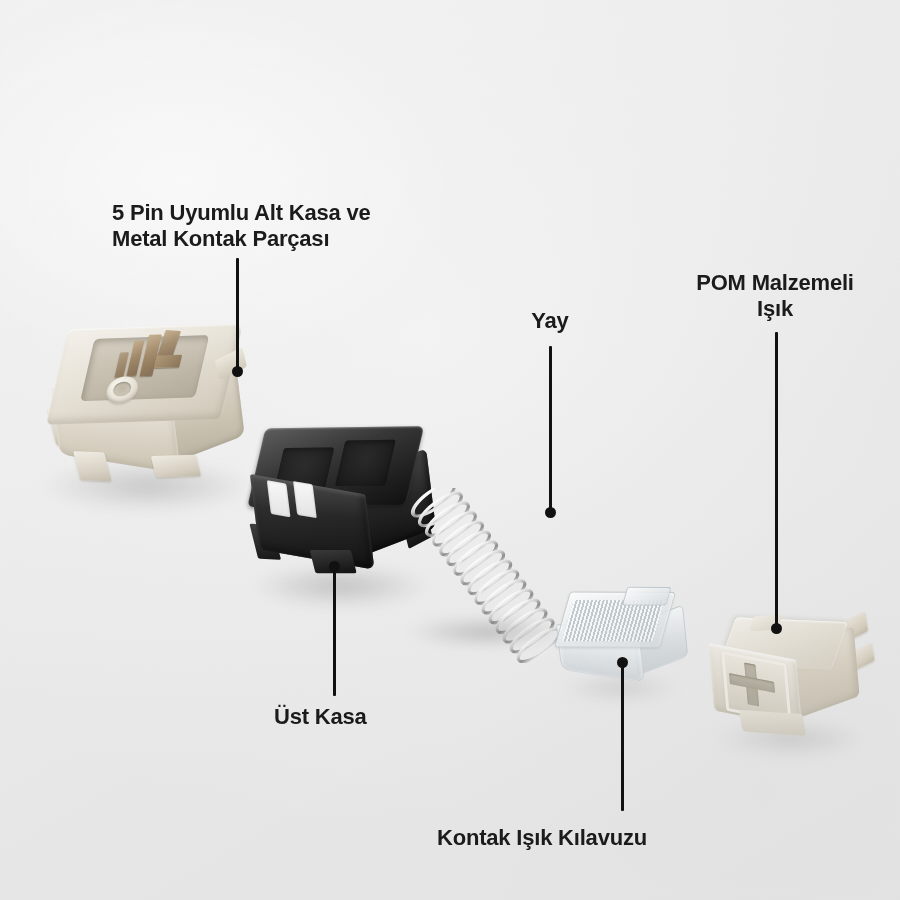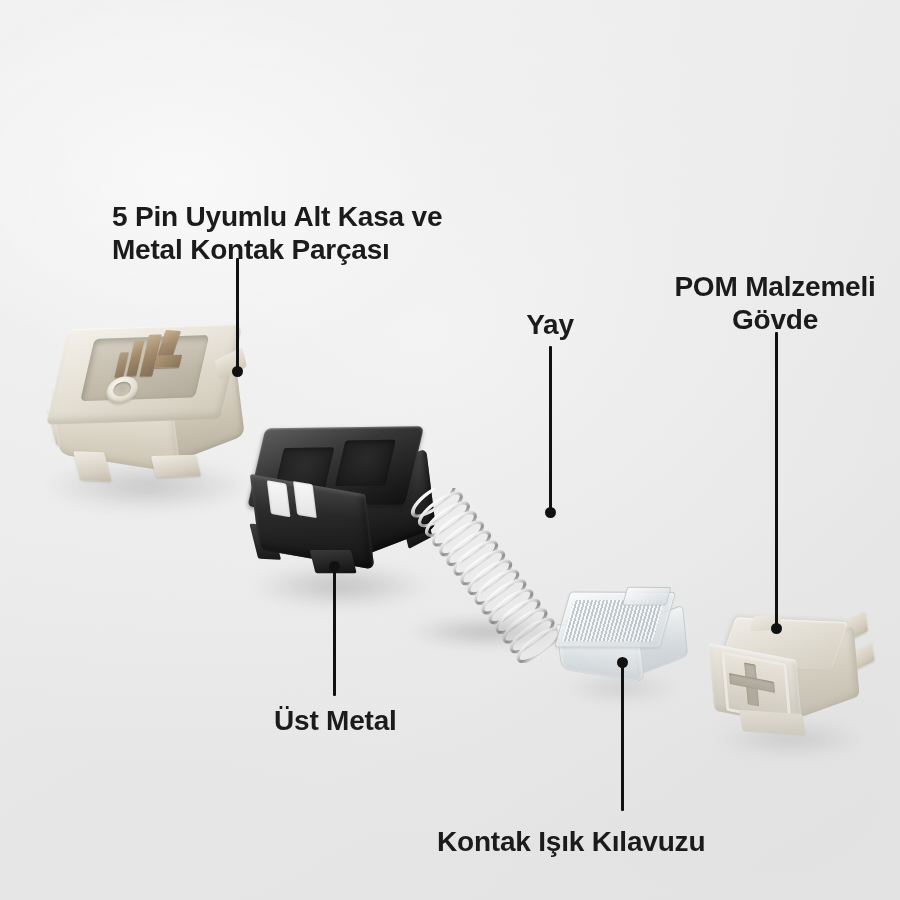--- a/index.html
+++ b/index.html
@@ -30,21 +30,21 @@
       radial-gradient(ellipse 50% 35% at 85% 88%, rgba(225,225,225,.5), rgba(255,255,255,0) 70%),
       linear-gradient(150deg, rgba(255,255,255,.35), rgba(0,0,0,.015) 60%, rgba(0,0,0,.03));
     pointer-events: none;
   }
 
   
   .label {
     position: absolute;
     color: #1b1b1b;
     font-weight: bold;
-    font-size: 28px;
+    font-size: 22px;
     line-height: 1.18;
     letter-spacing: -0.2px;
     white-space: pre-line;
     text-rendering: optimizeLegibility;
   }
   .label.center { text-align: center; }
   .label.left   { text-align: left; }
 
   #label-bottom-housing { left: 112px; top: 200px; text-align: left; }
   #label-pom            { left: 660px; top: 270px; width: 230px; text-align: center; }
@@ -504,21 +504,21 @@
   <div class="leader" id="leader-top-housing"></div>
   <div class="dot" id="dot-top-housing"></div>
 
   <div class="leader" id="leader-acrylic"></div>
   <div class="dot" id="dot-acrylic"></div>
 
   <div class="label left" id="label-bottom-housing">5 Pin Uyumlu Alt Kasa ve
 Metal Kontak Parçası</div>
 
   <div class="label center" id="label-pom">POM Malzemeli
-Gövde</div>
+Işık</div>
 
   <div class="label center" id="label-spring">Yay</div>
 
-  <div class="label left" id="label-top-housing">Üst Metal</div>
+  <div class="label left" id="label-top-housing">Üst Kasa</div>
 
   <div class="label left" id="label-acrylic">Kontak Işık Kılavuzu</div>
 
 </div>
 
 </body></html>

